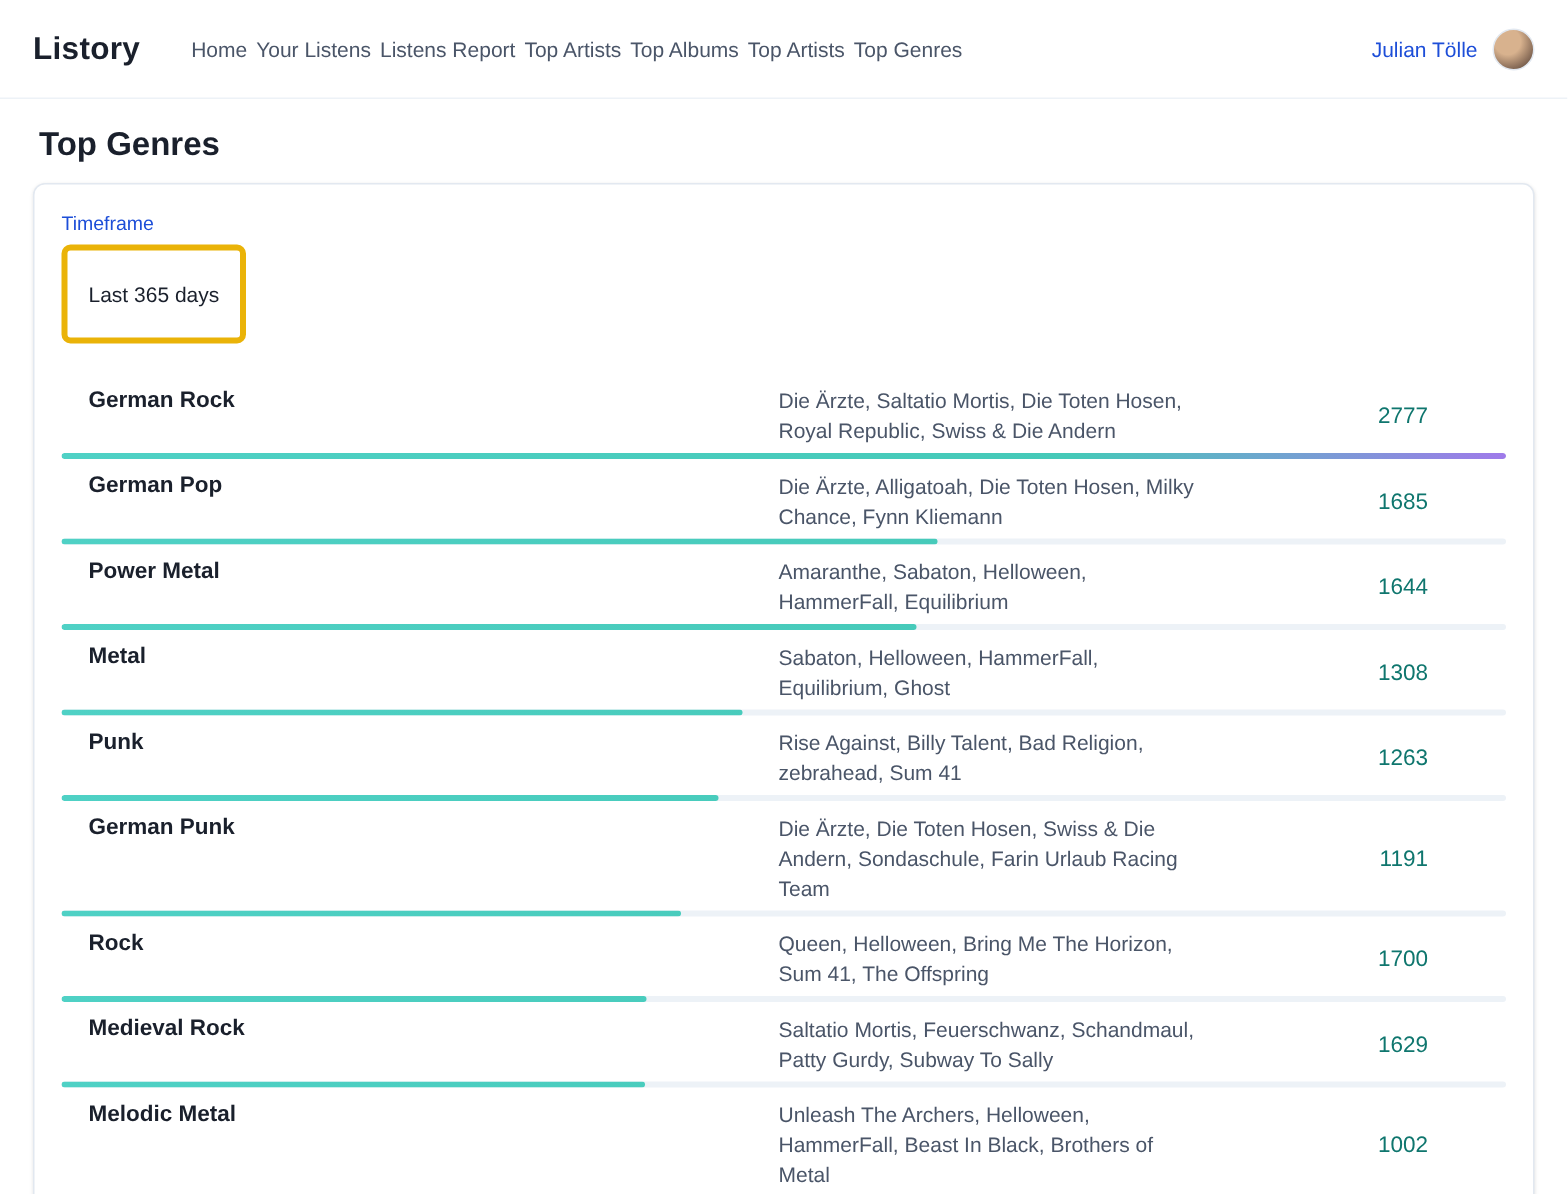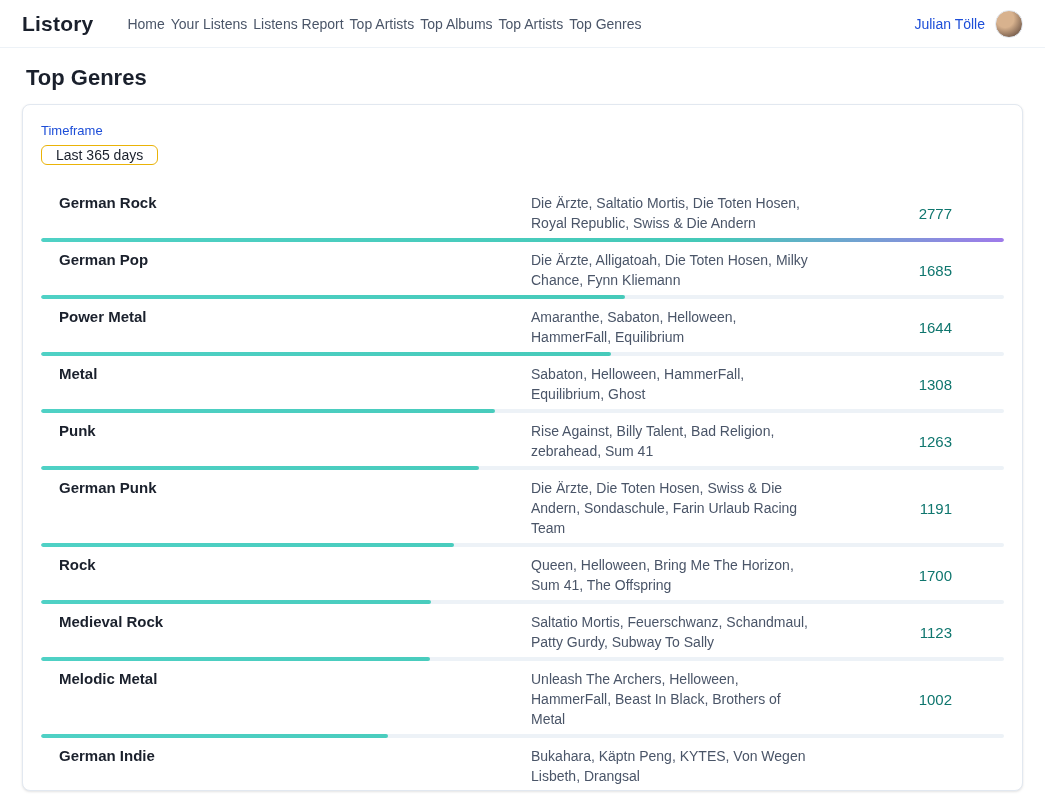--- a/index.html
+++ b/index.html
@@ -5,21 +5,21 @@
   * { box-sizing: border-box; }
   html,body { margin:0; padding:0; }
   body {
     width:1045px; height:796px; overflow:hidden;
     background:#ffffff; color:#1a202c;
     font-family:"Liberation Sans", sans-serif;
   }
 
   
   .topnav {
-    height:48px; display:flex; align-items:center;
+    height:66px; display:flex; align-items:center;
     padding:0 22px; border-bottom:1px solid #edf2f7;
     background:#fff;
   }
   .logo { font-size:21px; font-weight:700; letter-spacing:.2px; cursor:pointer; }
   .nav-items { display:flex; gap:6px; margin-left:34px; }
   .nav-item { font-size:14px; color:#4a5568; cursor:pointer; white-space:nowrap; }
   .nav-spacer { flex:1; }
   .user-menu { display:flex; align-items:center; gap:10px; cursor:pointer; }
   .user-name { font-size:14px; color:#1d4ed8; }
   .avatar {
@@ -34,29 +34,29 @@
 
   .card {
     border:1px solid #e2e8f0; border-radius:8px;
     box-shadow:0 1px 3px rgba(0,0,0,.08), 0 1px 2px rgba(0,0,0,.04);
     background:#fff; padding:16px 18px 4px;
   }
 
   .timeframe-label { font-size:13px; color:#1d4ed8; margin:2px 0 7px 0; }
   .timeframe-btn {
     font-family:inherit; font-size:14px; color:#1a202c;
-    background:#fff; border:1px solid #eab308; border-radius:6px;
-    padding:1px 14px; cursor:pointer;
+    background:#fff; border:4px solid #eab308; border-radius:6px;
+    padding:21px 14px; cursor:pointer;
   }
 
   .genre-table { margin-top:20px; }
   .genre-row { padding-top:8px; }
   .row-grid {
     display:grid; grid-template-columns:408px 325px 1fr;
-    column-gap:16px; padding:0 52px 0 18px; align-items:start;
+    column-gap:4px; padding:0 52px 0 18px; align-items:start;
   }
   .genre-name { font-size:15px; font-weight:700; line-height:20px; color:#1a202c; }
   .genre-artists { font-size:14px; line-height:20px; color:#4a5568;margin-left:48px; }
   .genre-count { font-size:15px; color:#0f766e; text-align:right; align-self:center; }
 
   .bar-track {
     height:4px; border-radius:2px; background:var(--track,#edf2f7);
     margin-top:5px; position:relative; overflow:hidden;
   }
   .bar-fill {
@@ -175,21 +175,21 @@
     </div>
     <div class="bar-track">
       <div class="bar-fill" style="width: 40.5113%; background-size: 246.844% 100%;"></div>
     </div>
   </div>
 
   <div class="genre-row">
     <div class="row-grid">
       <div class="genre-name">Medieval Rock</div>
       <div class="genre-artists">Saltatio Mortis, Feuerschwanz, Schandmaul, Patty Gurdy, Subway To Sally</div>
-      <div class="genre-count">1123</div>
+      <div class="genre-count">1629</div>
     </div>
     <div class="bar-track">
       <div class="bar-fill" style="width: 40.4393%; background-size: 247.284% 100%;"></div>
     </div>
   </div>
 
   <div class="genre-row">
     <div class="row-grid">
       <div class="genre-name">Melodic Metal</div>
       <div class="genre-artists">Unleash The Archers, Helloween, HammerFall, Beast In Black, Brothers of Metal</div>

